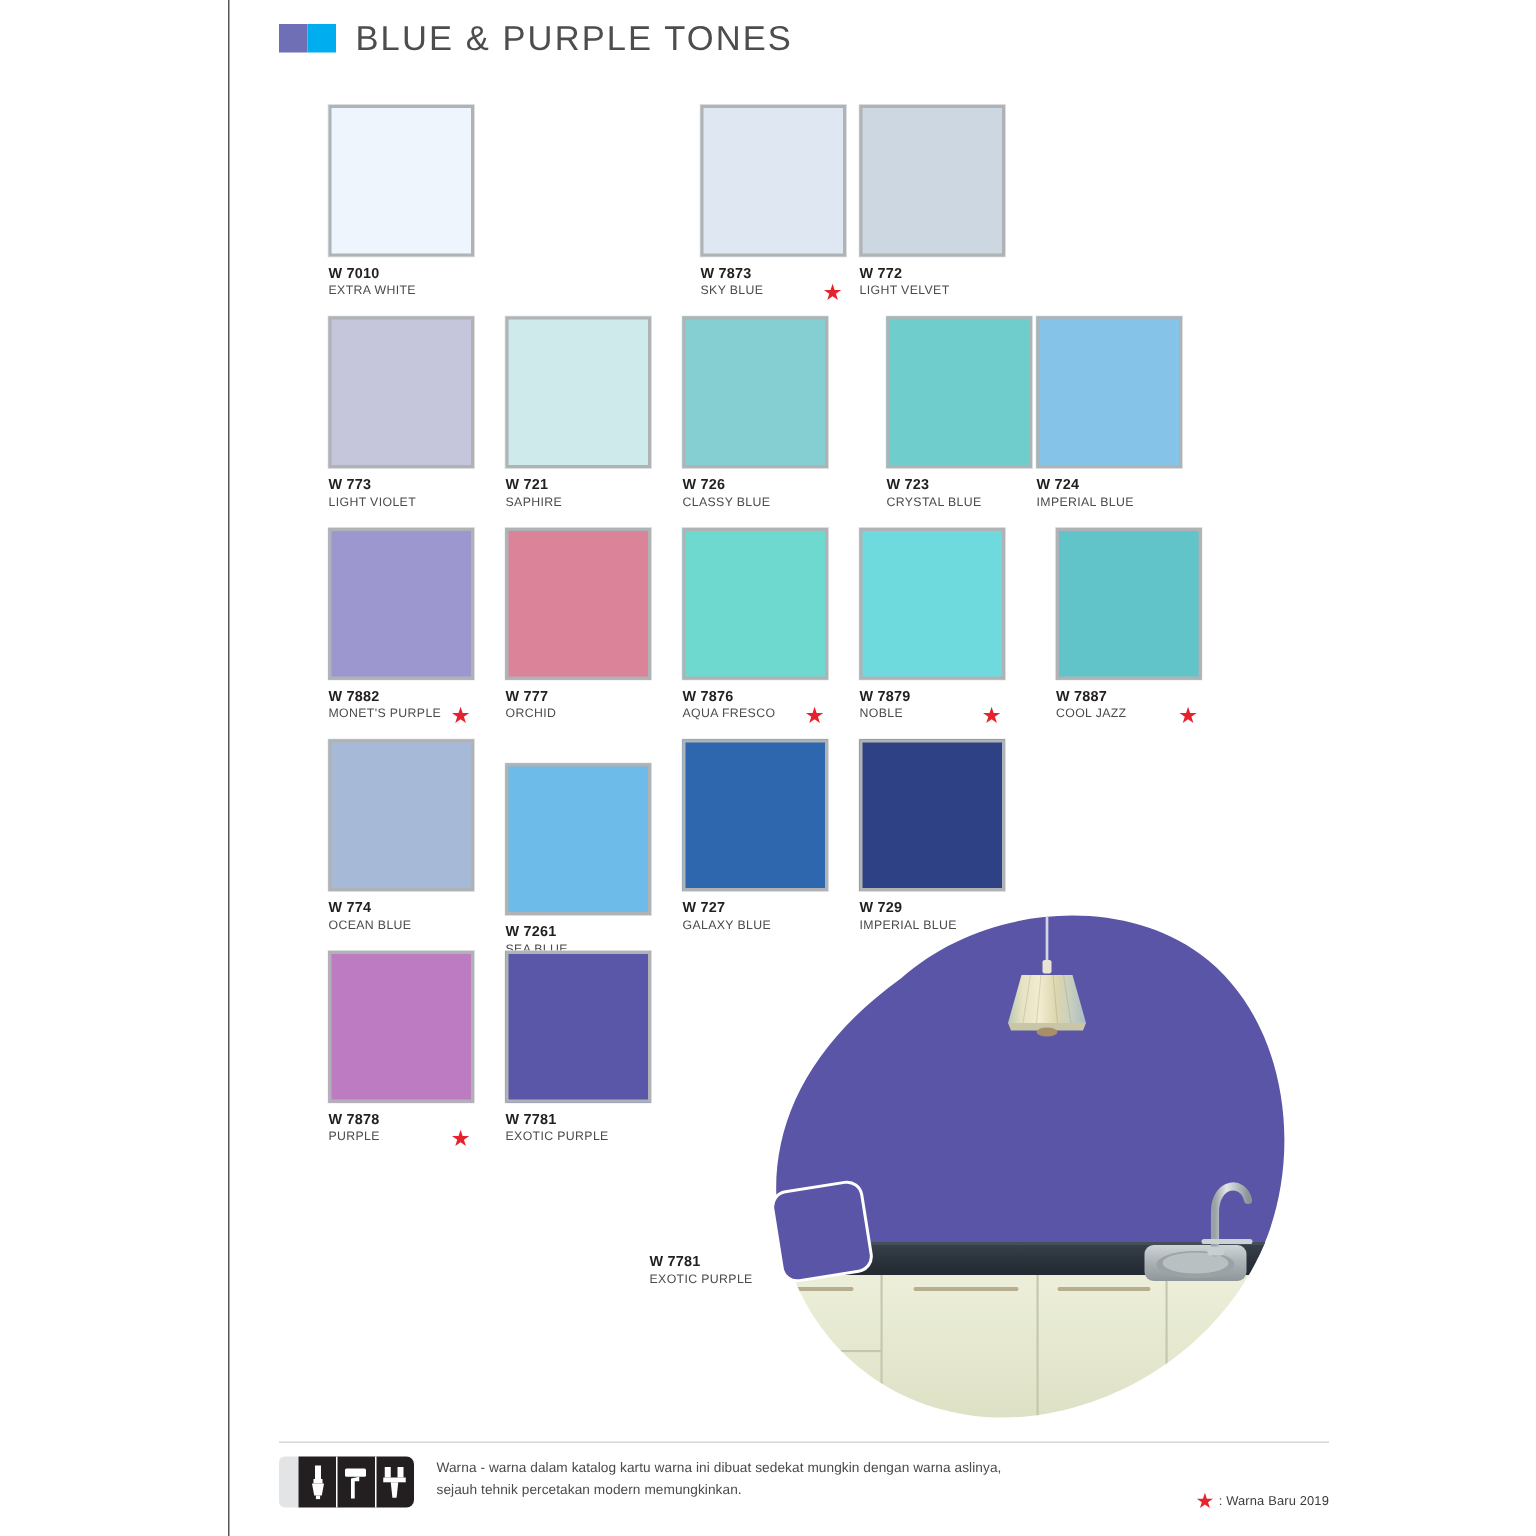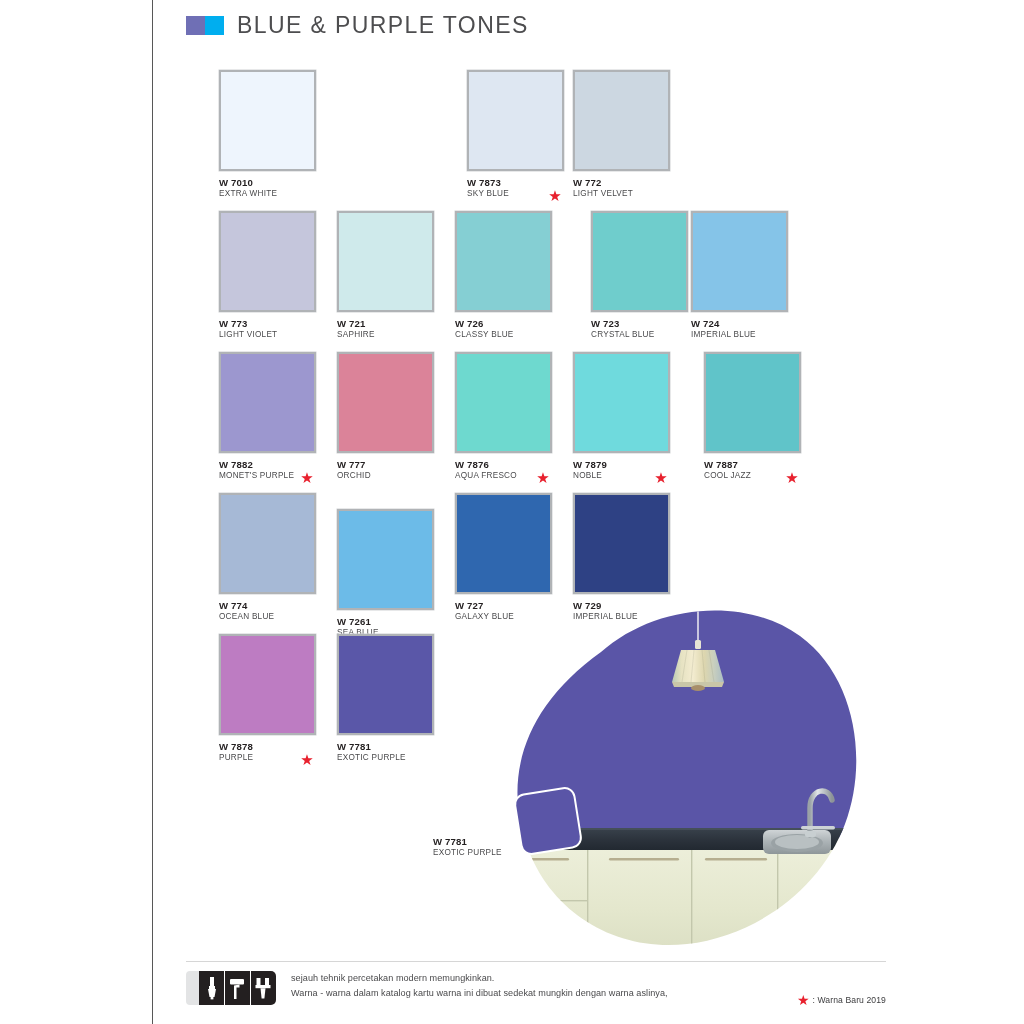--- a/index.html
+++ b/index.html
@@ -496,22 +496,22 @@
         <svg class="tool-ico" viewBox="0 0 20 26">
           <rect x="3.5" y="3" width="4" height="7" fill="#ffffff"></rect>
           <rect x="12" y="3" width="4" height="7" fill="#ffffff"></rect>
           <rect x="2.5" y="10" width="15" height="3.2" fill="#ffffff"></rect>
           <path d="M7.5 13.2 L12.5 13.2 L11.4 23.5 L8.6 23.5 Z" fill="#ffffff"></path>
         </svg>
       </div>
     </div>
 
     <div id="footer-note">
+      <div>Warna - warna dalam katalog kartu warna ini dibuat sedekat mungkin dengan warna aslinya,</div>
       <div>sejauh tehnik percetakan modern memungkinkan.</div>
-      <div>Warna - warna dalam katalog kartu warna ini dibuat sedekat mungkin dengan warna aslinya,</div>
     </div>
 
     <div id="legend">
       <span class="legend-star" style="color: rgb(232, 33, 46);">★</span>
       <span class="legend-text">: Warna Baru 2019</span>
     </div>
   </div>
 
 </div>
 

